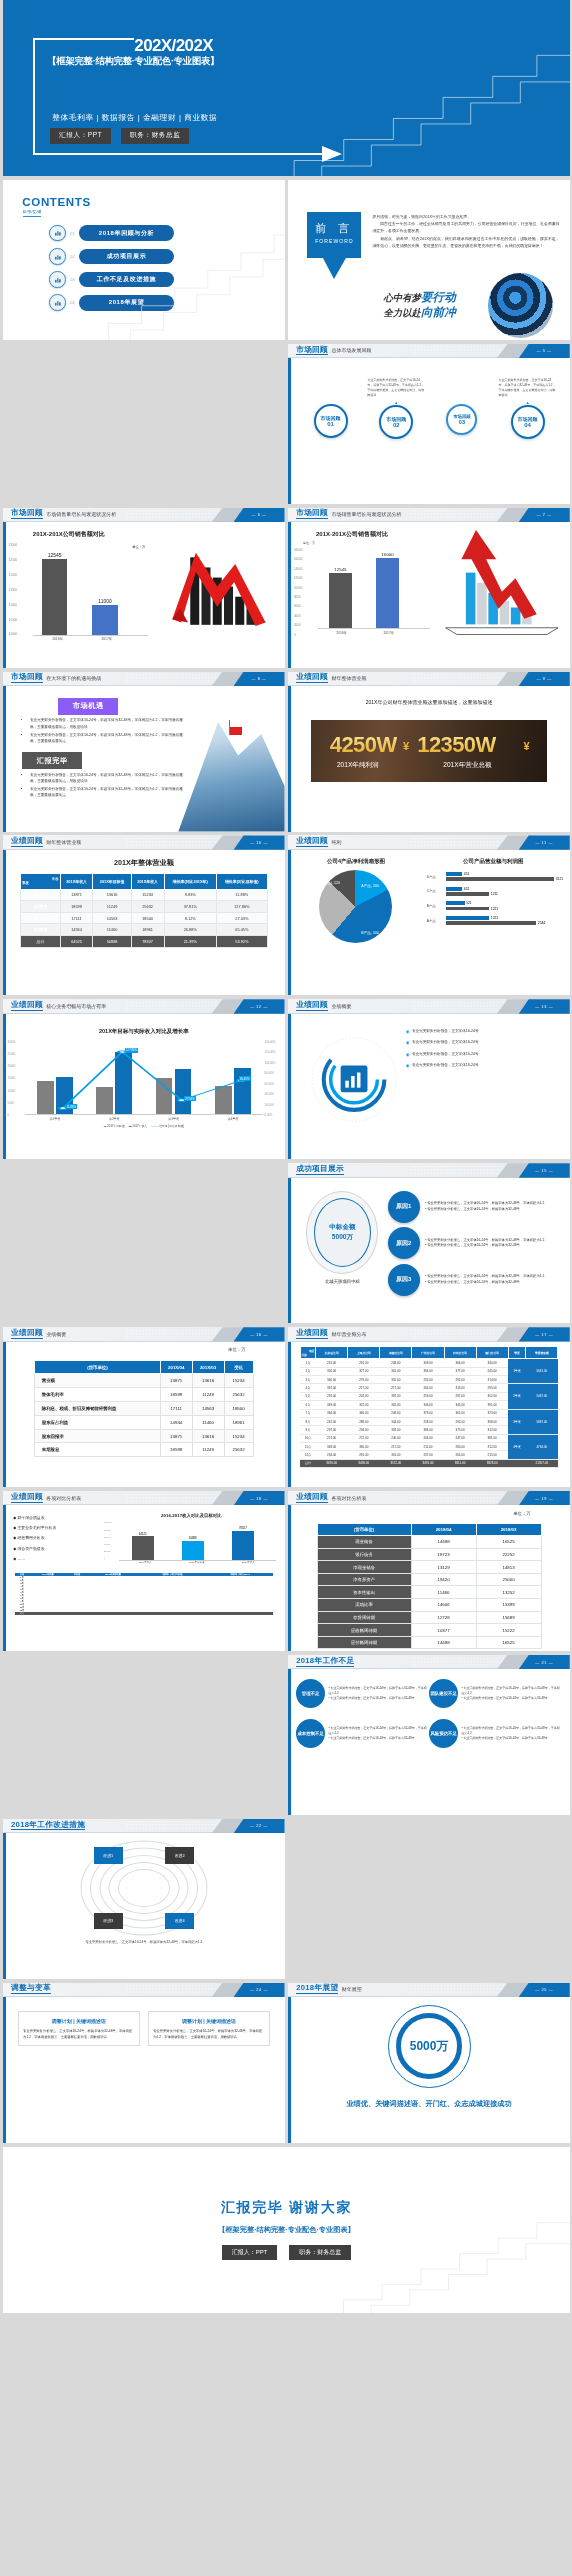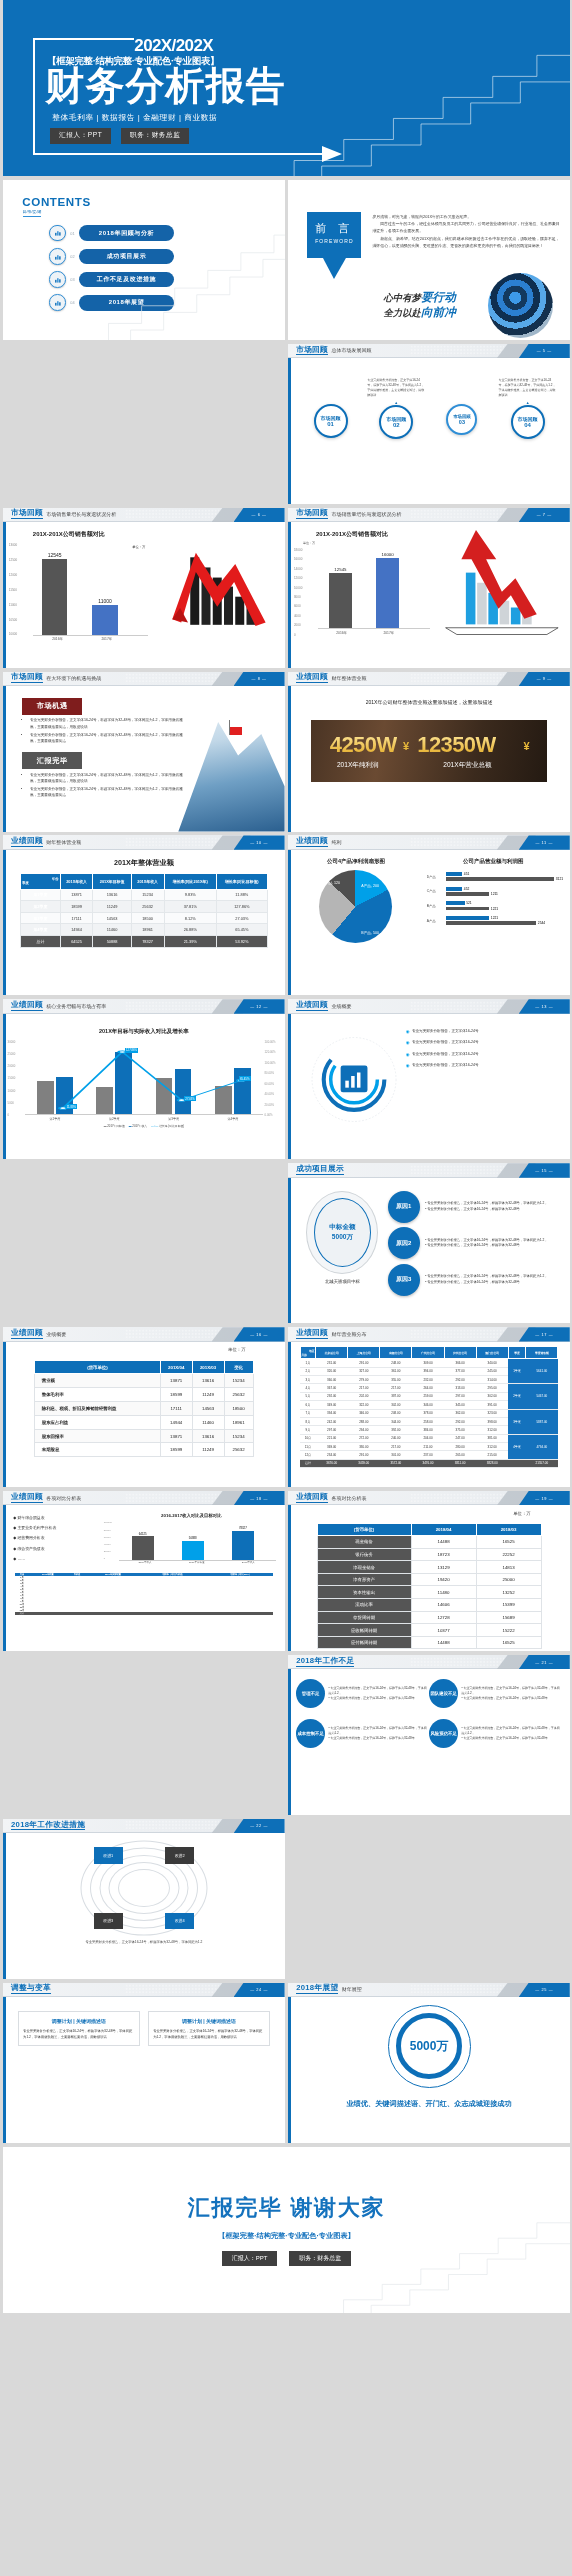--- a/index.html
+++ b/index.html
@@ -94,21 +94,21 @@
   .tblD{margin:4.4px auto 0;width:92%;font-size:3px;}
   .tblD th{background:#1472bd;color:#fff;padding:1.7px 0.6px;border:0.6px solid #fff;font-size:2.8px;}
   .tblD td{padding:1.7px 0.6px;text-align:center;border-bottom:0.6px solid #e6e9ec;color:#333;}
   .tblD td.m{background:#1472bd;color:#fff;}
   .tblD tr.total td{background:#555;color:#fff;}
 
   .unit{font-size:4.4px;color:#333;text-align:right;padding-right:39px;margin-top:5.5px;}
 
   
   .mk-pill{display:inline-block;color:#fff;font-size:7.2px;font-weight:bold;padding:3.3px 14.4px;letter-spacing:0.6px;}
-  .mk-blue{background:#7f1d1d;}
+  .mk-blue{background:#8b5cf6;margin-left:36px;}
   .mk-grey{background:#555;}
   .mk-list{font-size:3.6px;line-height:1.75;color:#333;margin:2.8px 0 0 7.7px;}
   .mk-list li{margin-bottom:1.7px;}
   .mountain{position:absolute;right:0;bottom:0;width:166px;height:119px;
     background:linear-gradient(170deg,#eaf2f8 0%,#c2d8e8 30%,#6f9fc4 60%,#2a5f8f 100%);
     clip-path:polygon(36% 100%,60% 8%,72% 36%,86% 18%,100% 62%,100% 100%);}
   .flag{position:absolute;right:43px;bottom:97px;width:12px;height:7.2px;background:#e02020;}
   .flagpole{position:absolute;right:55px;bottom:97px;width:0.8px;height:14.4px;background:#777;}
 
   
@@ -124,21 +124,21 @@
      background:conic-gradient(#00a0e9 0 17.4%,#0d6fb8 17.4% 61.0%,#b5b5b5 61.0% 87.0%,#4f4f4f 87.0% 100%);}
   .pielab{position:absolute;font-size:3.6px;}
   .ellipse-oval{width:72px;height:83px;border-radius:50%;border:1.7px solid #cfd4d8;display:flex;align-items:center;justify-content:center;background:#f4f6f8;}
   .oval2{width:57px;height:69px;border-radius:50%;border:1.7px solid #0d6fb8;background:#eef2f5;display:flex;flex-direction:column;align-items:center;justify-content:center;}
   .oval2 b{color:#0d6fb8;font-size:6.6px;line-height:1.6;}
   .bub{width:32px;height:32px;border-radius:50%;background:#0d6fb8;color:#fff;display:flex;align-items:center;justify-content:center;font-size:6px;font-weight:bold;box-shadow:0 1.1px 2.8px rgba(0,0,0,.25);}
   .bubtxt{font-size:3.3px;line-height:1.7;color:#333;margin-left:5.5px;}
 
   
   .closing{height:166px;background:#fff;position:relative;overflow:hidden;display:flex;flex-direction:column;align-items:center;justify-content:center;}
-  .closing h1{color:#1472bd;font-size:22px;font-weight:bold;letter-spacing:1.7px;}
+  .closing h1{color:#1472bd;font-size:14px;font-weight:bold;letter-spacing:1.7px;}
   .closing .sub{margin-top:7.7px;color:#1472bd;font-size:7.2px;font-weight:bold;}
   .closing .chips{margin-top:10px;display:flex;gap:12px;}
   .closing .chips div{background:#3f3f3f;color:#fff;font-size:6px;padding:3.3px 10px;}
 
   
   .bigring{width:83px;height:83px;border-radius:50%;border:1.1px solid #0d6fb8;display:flex;align-items:center;justify-content:center;margin:7.7px auto 0;}
   .bigring .inner{width:66px;height:66px;border-radius:50%;border:5.5px solid #0d6fb8;display:flex;align-items:center;justify-content:center;color:#0d6fb8;font-size:12px;font-weight:bold;}
 
   
   .conc{position:relative;width:127px;height:97px;margin:6.6px auto 0;}
@@ -160,21 +160,20 @@
         <g fill="none" stroke="#ffffff" stroke-width="1.2" opacity=".85">
           <path d="M60 318 L60 290 L150 290 L150 252 L240 252 L240 214 L330 214 L330 176 L420 176 L420 138 L500 138 L500 100 L560 100"></path>
           <path d="M110 318 L110 300 L200 300 L200 262 L290 262 L290 224 L380 224 L380 186 L470 186 L470 148 L560 148"></path>
         </g>
       </svg>
       <div class="brk">
           <div class="arrowhead"></div>
         </div>
       <div class="cv-year">202X/202X</div>
       <div class="cv-sub">【框架完整·结构完整·专业配色·专业图表】</div>
-      <div class="cv-title">财务分析报告</div>
       <div class="cv-tags">整体毛利率 | 数据报告 | 金融理财 | 商业数据</div>
       <div class="cv-chips">
         <div>汇报人：PPT</div>
         <div>职务：财务总监</div>
       </div>
     </div>
   </div>
 
   <div class="row">
     <div class="slide h2">

